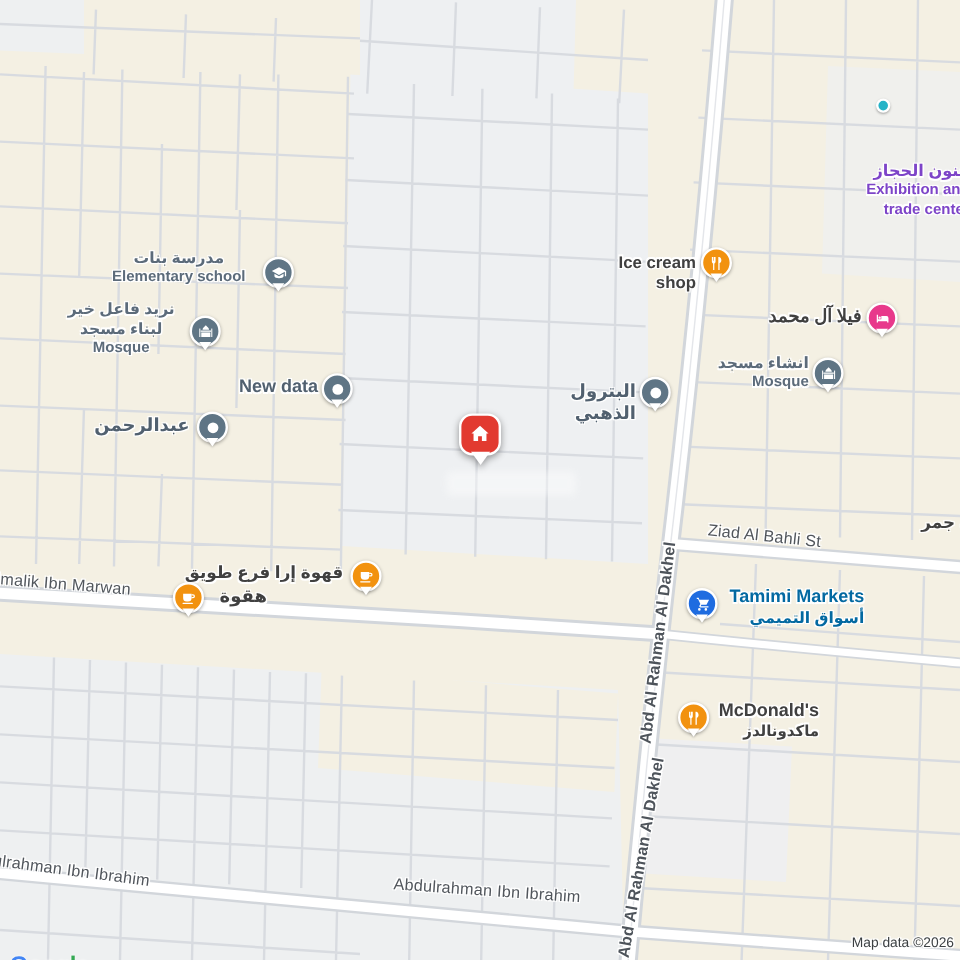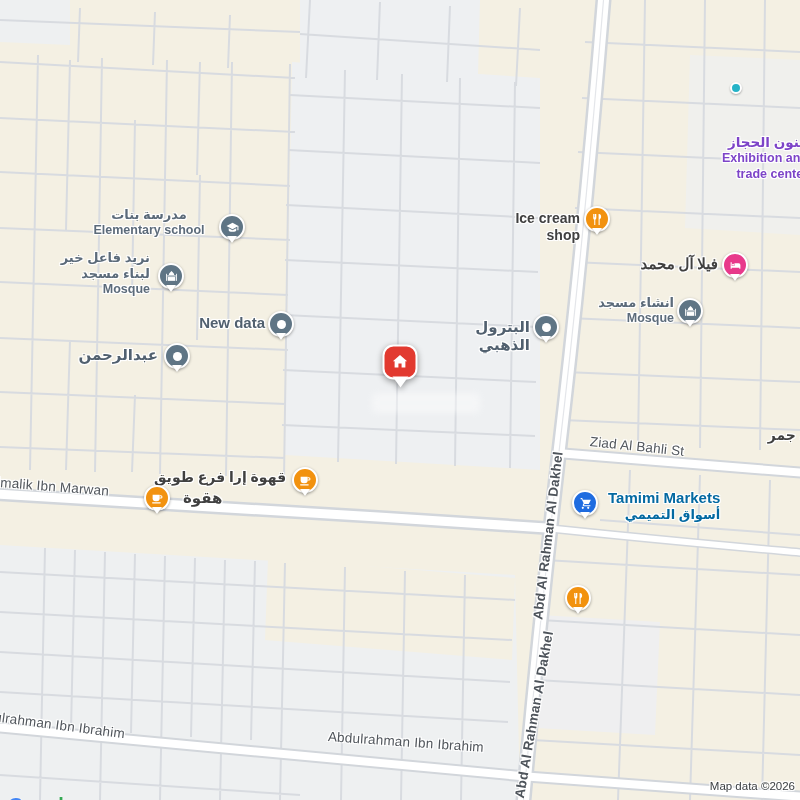--- a/index.html
+++ b/index.html
@@ -201,21 +201,21 @@
         <path d="M16 6h2.2a3 3 0 0 1 0 6H16v-2h2.2a1 1 0 0 0 0-2H16z"></path>
         <rect x="2" y="19" width="16" height="2" rx="1"></rect>
       </svg>
   </div>
   <div class="pin-teal" style="left:736px;top:88px"></div>
 
   <div class="poi-label halo gray-poi" style="left:88px;top:207px;width:122px;text-align:center">
     <div class="ar">مدرسة بنات</div>
     <div class="sub">Elementary school</div>
   </div>
-  <div class="poi-label halo gray-poi" style="left:52px;top:250px;width:98px;text-align:right">
+  <div class="poi-label halo gray-poi" style="left:52px;top:250px;width:98px;text-align:center">
     <div class="ar">نريد فاعل خير</div>
     <div class="ar">لبناء مسجد</div>
     <div class="sub">Mosque</div>
   </div>
   <div class="poi-label halo gray-poi-lg" style="left:185px;top:314px;width:80px;text-align:right">
     <div>New data</div>
   </div>
   <div class="poi-label halo gray-poi-lg" style="left:70px;top:346px;width:88px;text-align:right">
     <div class="ar">عبدالرحمن</div>
   </div>
@@ -233,20 +233,24 @@
   <div class="poi-label halo pink-poi" style="left:638px;top:255px;width:80px;text-align:right;font-size:15px">
     <div class="ar">فيلا آل محمد</div>
   </div>
   <div class="poi-label halo gray-poi" style="left:598px;top:295px;width:76px;text-align:right">
     <div class="ar">انشاء مسجد</div>
     <div class="sub">Mosque</div>
   </div>
   <div class="poi-label halo blue-poi" style="left:608px;top:489px;font-size:15px">
     <div>Tamimi Markets</div>
     <div class="ar sub" style="font-size:13px">أسواق التميمي</div>
+  </div>
+  <div class="poi-label halo orange-poi" style="left:599px;top:584px;font-size:15px">
+    <div>McDonald's</div>
+    <div class="ar sub">ماكدونالدز</div>
   </div>
   <div class="poi-label halo orange-poi" style="left:154px;top:469px;width:134px;text-align:left;font-size:14px">
     <div class="ar">قهوة إرا فرع طويق</div>
   </div>
   <div class="poi-label halo orange-poi" style="left:183px;top:489px;font-size:15px">
     <div class="ar">هقوة</div>
   </div>
   <div class="poi-label halo orange-poi" style="left:750px;top:427px;width:80px;font-size:14px">
     <div class="ar" style="direction:rtl;white-space:nowrap">سعة جمر</div>
   </div>

